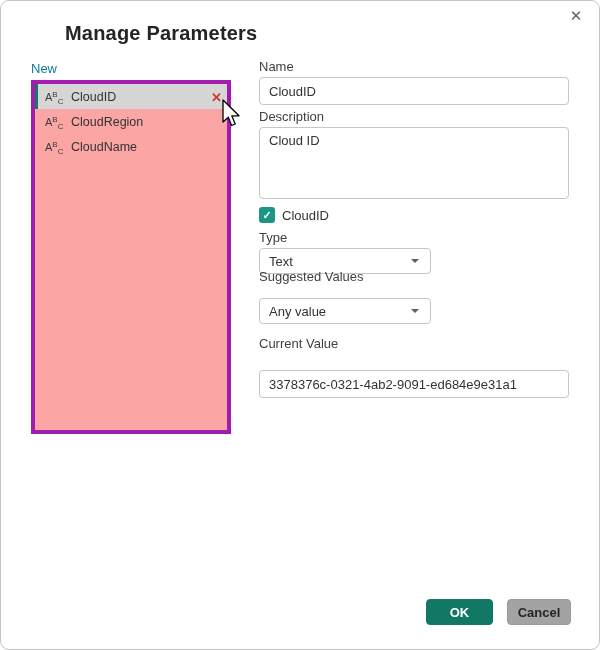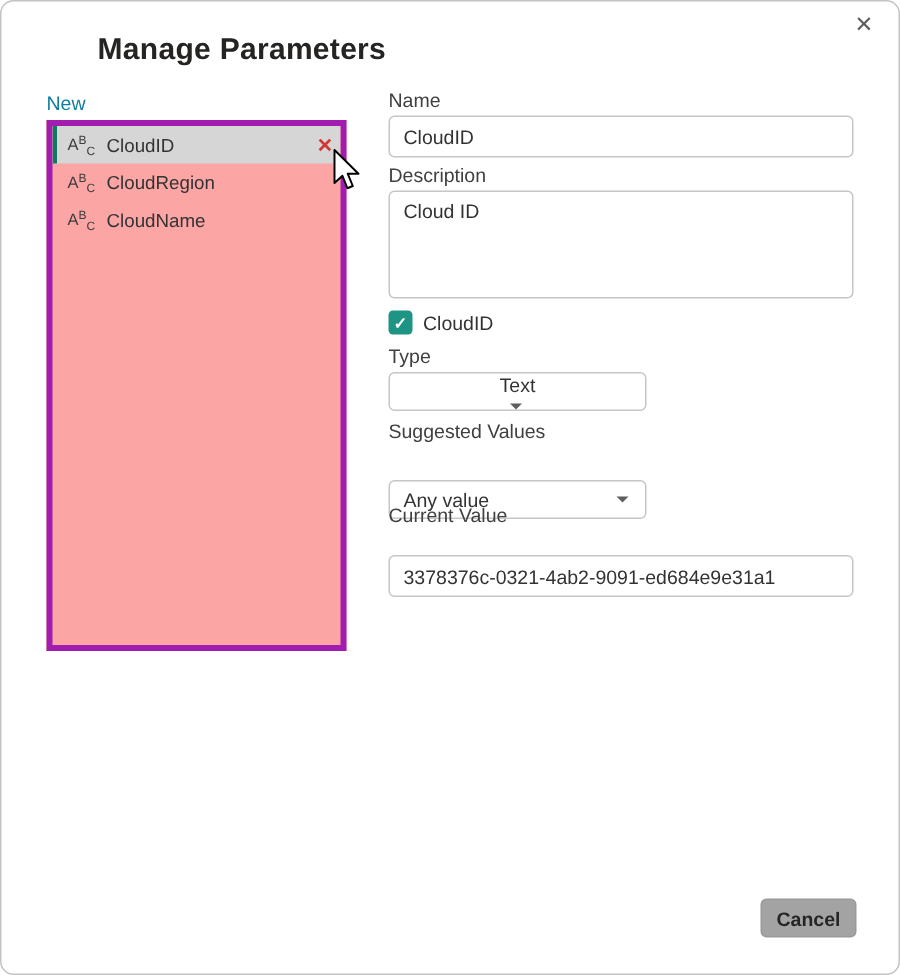--- a/index.html
+++ b/index.html
@@ -143,29 +143,30 @@
 
   <div class="form-label" style="top:108px;">Description</div>
   <textarea class="text-area" style="top: 126px;">Cloud ID</textarea>
 
   <div class="checkbox-row">
     <span class="checkbox">✓</span>
     <span class="checkbox-label">CloudID</span>
   </div>
 
   <div class="form-label" style="top:229px;">Type</div>
-  <div class="dropdown" style="top:247px;flex-direction:column;">
+  <div class="dropdown" style="top:247px;">
     <span class="dropdown-value">Text</span>
     <span class="dropdown-caret"></span>
   </div>
 
-  <div class="form-label" style="top:279px;">Suggested Values</div>
-  <div class="dropdown" style="top:297px;margin-top:22px;">
+  <div class="form-label" style="top:268px;">Suggested Values</div>
+  <div class="dropdown" style="top:297px;">
     <span class="dropdown-value">Any value</span>
     <span class="dropdown-caret"></span>
   </div>
 
   <div class="form-label" style="top:335px;">Current Value</div>
   <input class="text-input" style="top: 369px;" value="3378376c-0321-4ab2-9091-ed684e9e31a1">
 
+  <div class="btn btn-ok">OK</div>
   <div class="btn btn-cancel">Cancel</div>
 
 </div>
 
 </body></html>

